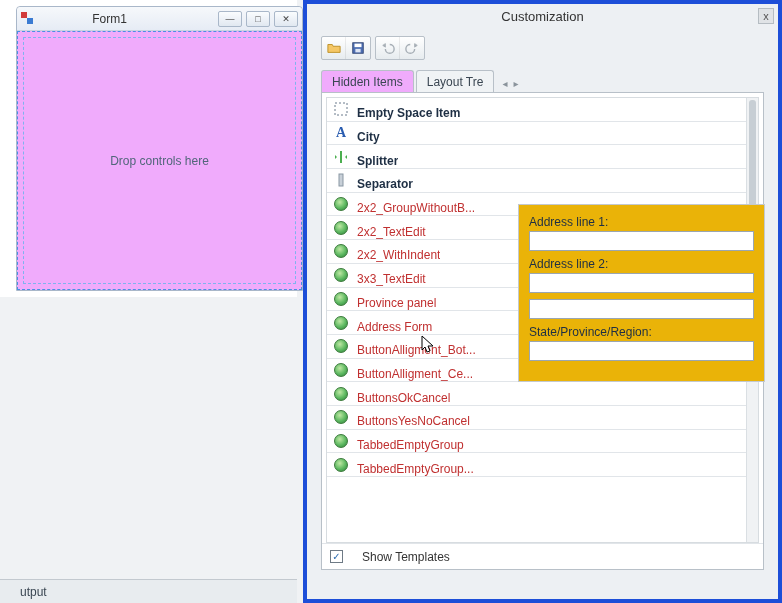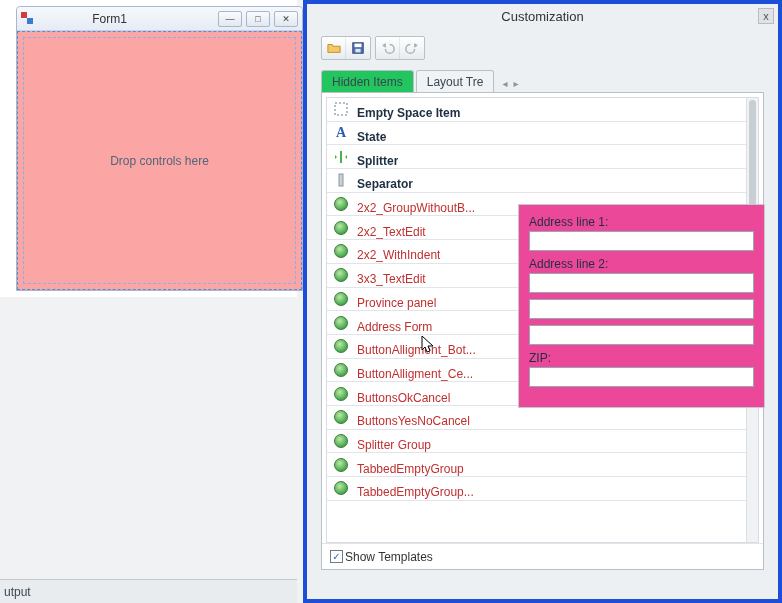--- a/index.html
+++ b/index.html
@@ -60,40 +60,40 @@
     border:1px solid #a9b7c9;
     border-radius:2px;
     background:linear-gradient(#fafcfe,#e1e8f1);
     display:flex;align-items:center;justify-content:center;
     font-size:9px;color:#444;
   }
   .form-inner {
     flex:1;
     margin:0;
     border:1px dashed #4a90e2;
-    background:#fca5a5;
+    background:#f0abfc;
     display:flex; align-items:center; justify-content:center;
   }
   .drop-inner {
     width: calc(100% - 10px);
     height: calc(100% - 10px);
     border:1px dashed #7fb3ef;
     display:flex;align-items:center;justify-content:center;
     color:#51667a;
     font-size:12px;
   }
 
   
   .bottom-strip {
     position:absolute;
     left:0; bottom:0; width:297px; height:24px;
     background:#e8ecef;
     border-top:1px solid #c3c9cf;
     display:flex;align-items:center;
-    padding-left:4px;
+    padding-left:20px;
   }
   .bottom-strip span { color:#3a4652; font-size:12px; }
   .designer-blank {
     position:absolute;left:0;top:297px;width:297px;bottom:24px;background:#f0f2f4;
   }
 
   
   .cust-panel {
     position:absolute;
     left:303px; top:0; right:0; bottom:0;
@@ -151,21 +151,21 @@
     color:#3a4652;
     border:1px solid #b8c0c8;
     border-bottom:none;
     background:#f0f3f5;
     border-radius:3px 3px 0 0;
     margin-right:2px;
     display:flex;align-items:center;
     white-space:nowrap;
   }
   .tab.active{
-    background:#22c55e;
+    background:#f0abfc;
     position:relative;
     z-index:2;
     justify-content:flex-end;
   }
   .tab-arrows{
     display:flex;gap:6px;margin-left:6px;
     color:#8a939b;font-size:10px;align-items:center;
     padding-bottom:3px;
   }
   .tab-arrows span{cursor:default;}
@@ -206,37 +206,37 @@
     background:#f0f2f4;border-left:1px solid #dadfe3;
   }
   .thumb{
     position:absolute;left:2px;right:2px;top:2px;height:130px;
     background:#c7ced4;border-radius:3px;
   }
 
   .show-templates-row{
     height:26px;
     display:flex;align-items:center;
-    padding:0 8px;gap:2px;
+    padding:0 8px;gap:19px;
     border-top:1px solid #e1e5e9;
   }
   .chk{
     width:13px;height:13px;border:1px solid #6e7a85;
     display:flex;align-items:center;justify-content:center;
     background:#fff;
   }
   .chk::after{content:"✓";font-size:10px;color:#2b6cb0;line-height:1;}
 
   
   .preview-group{
     position:absolute;
     left:518px; top:204px;
     width:247px;
     border:1px solid #c3c9cf;
-    background:#ec4899;
+    background:#eab308;
     padding:10px 10px 14px 10px;
   }
   .field{margin-bottom:6px;}
   .field-label{font-size:12px;color:#1e2f44;margin-bottom:2px;display:block;}
   .field-input{
     width:100%;height:20px;
     background:#fff;border:1px solid #9aa6b1;
   }
 
   
@@ -335,21 +335,21 @@
               <svg width="14" height="14">
                 <rect x="1" y="1" width="12" height="12" fill="none" stroke="#6b7b8c" stroke-dasharray="2 2"></rect>
               </svg>
             </span>
             <span class="label">Empty Space Item</span>
           </div>
           <div class="item-row builtin">
             <span class="icon">
               <span style="font-family:serif;font-weight:bold;color:#2b5db0;font-size:14px;line-height:1">A</span>
             </span>
-            <span class="label">State</span>
+            <span class="label">City</span>
           </div>
           <div class="item-row builtin">
             <span class="icon">
               <svg width="14" height="14">
                 <rect x="6" y="1" width="2" height="12" fill="#4caf50"></rect>
                 <path d="M3 7l-2 -2v4z M11 7l2 -2v4z" fill="#4caf50"></path>
               </svg>
             </span>
             <span class="label">Splitter</span>
           </div>
@@ -418,26 +418,20 @@
           <div class="item-row template">
             <span class="icon">
               <span class="globe"></span>
             </span>
             <span class="label">ButtonsYesNoCancel</span>
           </div>
           <div class="item-row template">
             <span class="icon">
               <span class="globe"></span>
             </span>
-            <span class="label">Splitter Group</span>
-          </div>
-          <div class="item-row template">
-            <span class="icon">
-              <span class="globe"></span>
-            </span>
             <span class="label">TabbedEmptyGroup</span>
           </div>
           <div class="item-row template">
             <span class="icon">
               <span class="globe"></span>
             </span>
             <span class="label">TabbedEmptyGroup...</span>
           </div>
         </div>
       <div class="fake-scrollbar">
@@ -457,23 +451,20 @@
       <div class="field-input"></div>
     </div>
     <div class="field">
       <span class="field-label">Address line 2:</span>
       <div class="field-input"></div>
     </div>
     <div class="field">
       <div class="field-input"></div>
     </div>
     <div class="field">
-      <div class="field-input"></div>
-    </div>
-    <div class="field">
-      <span class="field-label">ZIP:</span>
+      <span class="field-label">State/Province/Region:</span>
       <div class="field-input"></div>
     </div>
   </div>
 
 <svg class="cursor" viewBox="0 0 14 20">
   <path d="M1 1l0 14 3-3 2 5 3-1-2-5 5 0z" fill="#fff" stroke="#000" stroke-width="1"></path>
 </svg>
 
 </body></html>

